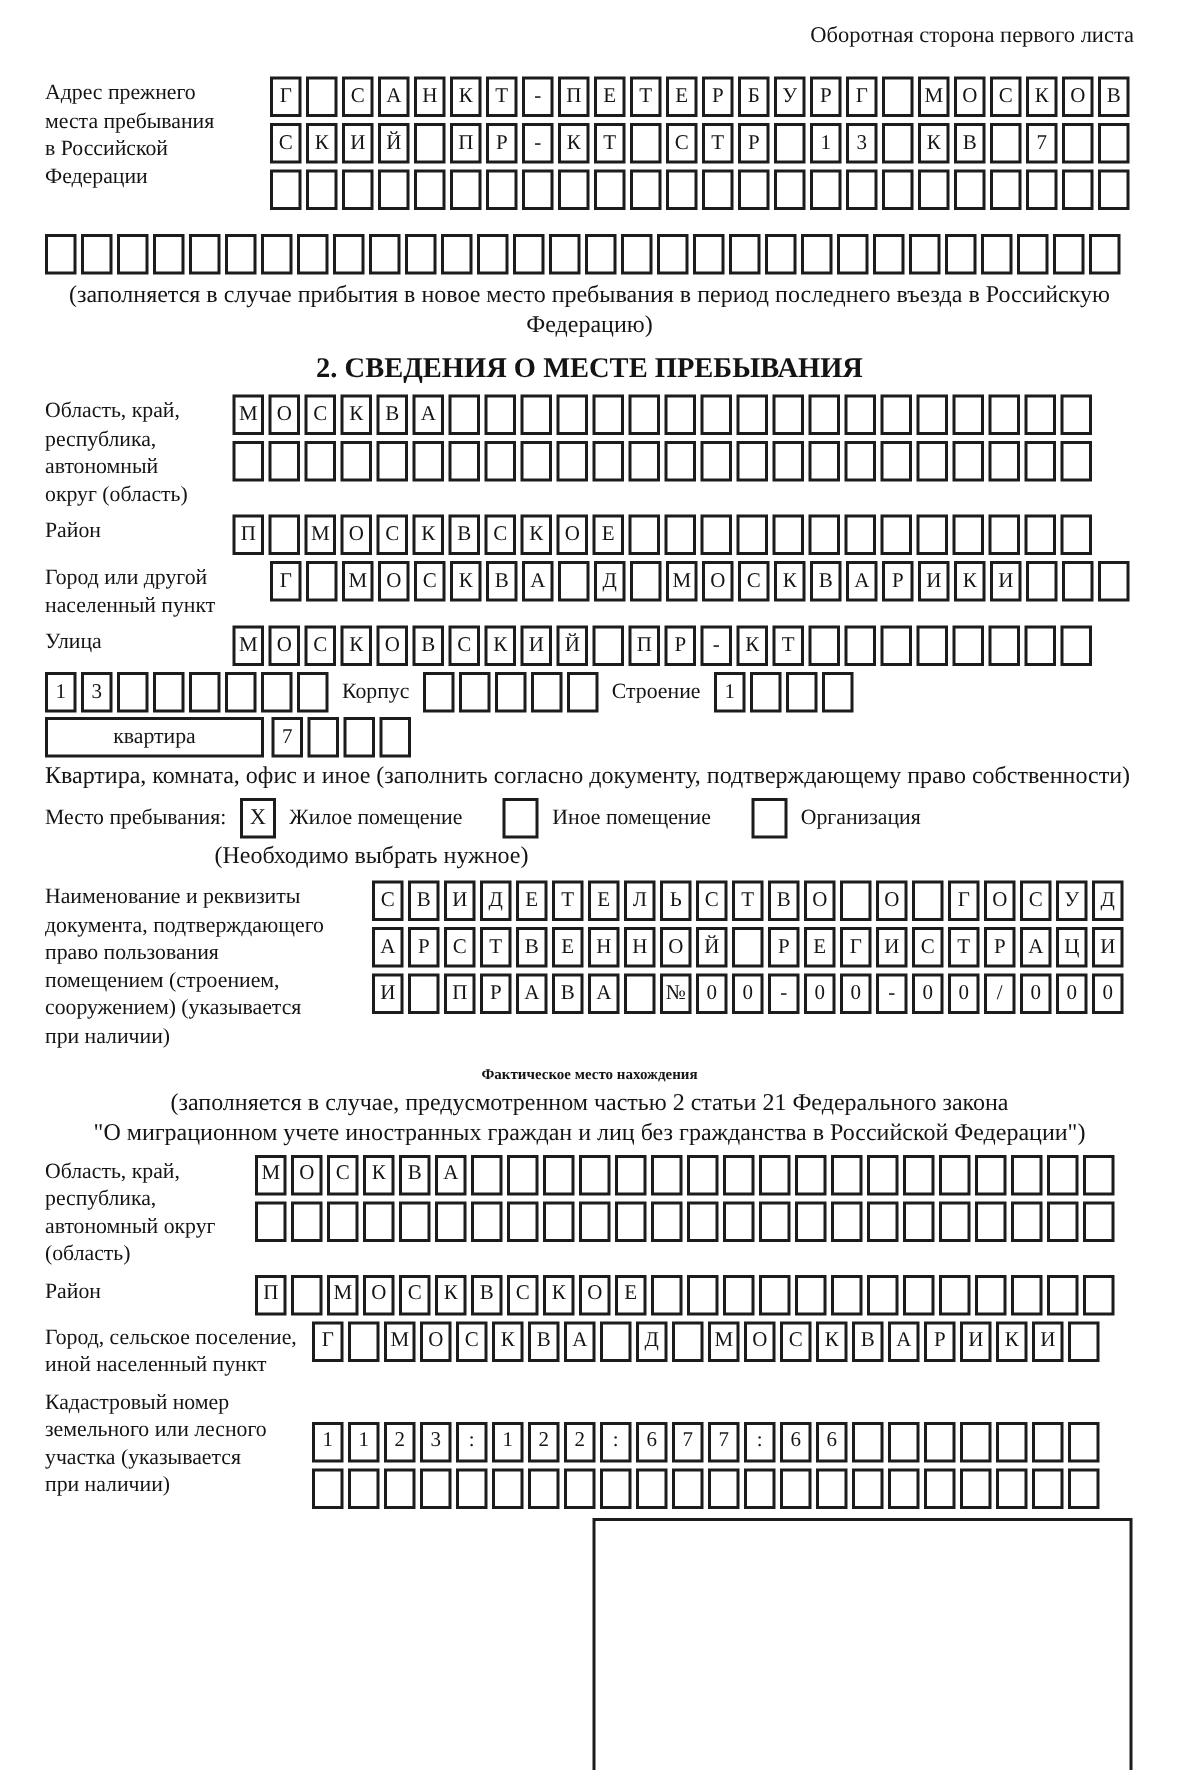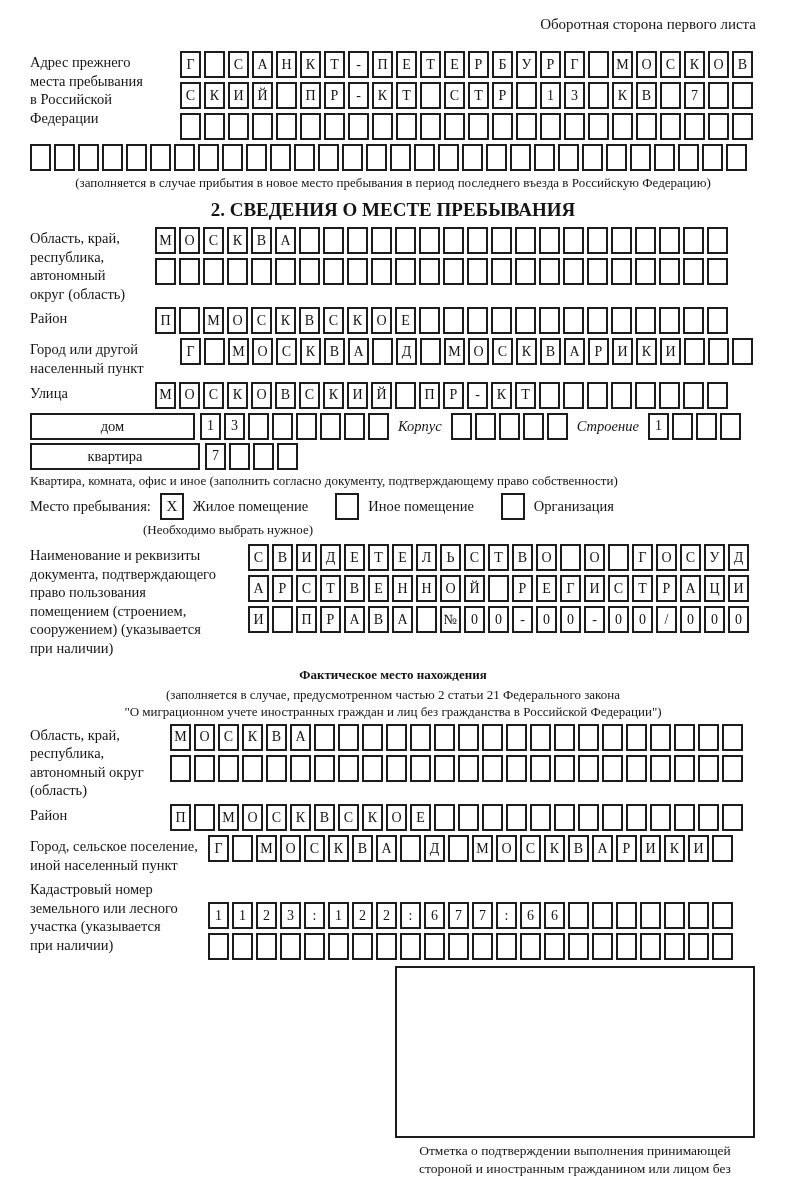--- a/index.html
+++ b/index.html
@@ -15,38 +15,38 @@
   .w150{width:150px;} .w125{width:125px;} .w218{width:218px;} .w140{width:140px;} .w178{width:178px;}
   .rows{display:flex;flex-direction:column;gap:4px;flex:1;min-width:0;}
   .boxrow{display:flex;gap:3px;}
   span.boxrow{display:inline-flex;}
   .cbox{
     box-sizing:border-box;flex:none;width:21px;height:27px;border:2px solid #1c1c1c;
     display:flex;align-items:center;justify-content:center;font-size:14px;background:#fff;
   }
   .check{width:24px;height:27px;font-size:15px;}
   .fullrow{margin:0 0 4px 0;}
-  .caption{font-size:13px;line-height:1.25;margin:2px 0 4px;}
+  .caption{font-size:16px;line-height:1.25;margin:2px 0 4px;}
   .center{text-align:center;}
   h2{font-size:19px;text-align:center;margin:8px 0 6px;font-weight:bold;}
-  h3{font-size:13px;text-align:center;margin:10px 0 4px;font-weight:bold;}
+  h3{font-size:10px;text-align:center;margin:10px 0 4px;font-weight:bold;}
   .houseline{display:flex;align-items:center;gap:5px;margin-bottom:3px;}
   .widebox{
     box-sizing:border-box;border:2px solid #1c1c1c;height:27px;display:flex;
     align-items:center;justify-content:center;font-size:14.5px;flex:none;
   }
-  .wb165{width:165px;} .wb150{width:170px;}
-  .inl{font-size:14.5px;padding:0 4px;font-style:italic;}
+  .wb165{width:165px;} .wb150{width:146px;}
+  .inl{font-size:14.5px;padding:0 4px;}
   .stayrow{display:flex;align-items:center;gap:9px;font-size:14.5px;margin:4px 0 2px;}
   .opt{margin-right:18px;text-align:center;}
   .indent1{padding-left:25px;}
   .stamp-wrap{margin-left:365px;margin-top:6px;}
   .stamp-box{box-sizing:border-box;width:360px;height:172px;border:2px solid #1c1c1c;background:#fff;}
   .stamp-cap{font-size:13.5px;line-height:1.3;text-align:center;margin:4px 0 0 -45px;width:450px;}
-  .mb0{margin-bottom:4px;}
+  .mb0{margin-bottom:16px;}
 </style>
 </head>
 <body>
 
 <div class="sheet">
 
   <div class="corner">Оборотная сторона первого листа</div>
 
   <section>
     <div class="frow mb0">
@@ -316,21 +316,20 @@
           <span class="cbox"></span>
           <span class="cbox"></span>
           <span class="cbox"></span>
           <span class="cbox"></span>
           <span class="cbox"></span>
           <span class="cbox"></span>
         </div>
     </div>
 
     <div class="houseline">
-      <span class="widebox wb165">дом</span>
       <span class="boxrow">
           <span class="cbox">1</span>
           <span class="cbox">3</span>
           <span class="cbox"></span>
           <span class="cbox"></span>
           <span class="cbox"></span>
           <span class="cbox"></span>
           <span class="cbox"></span>
           <span class="cbox"></span>
         </span>

